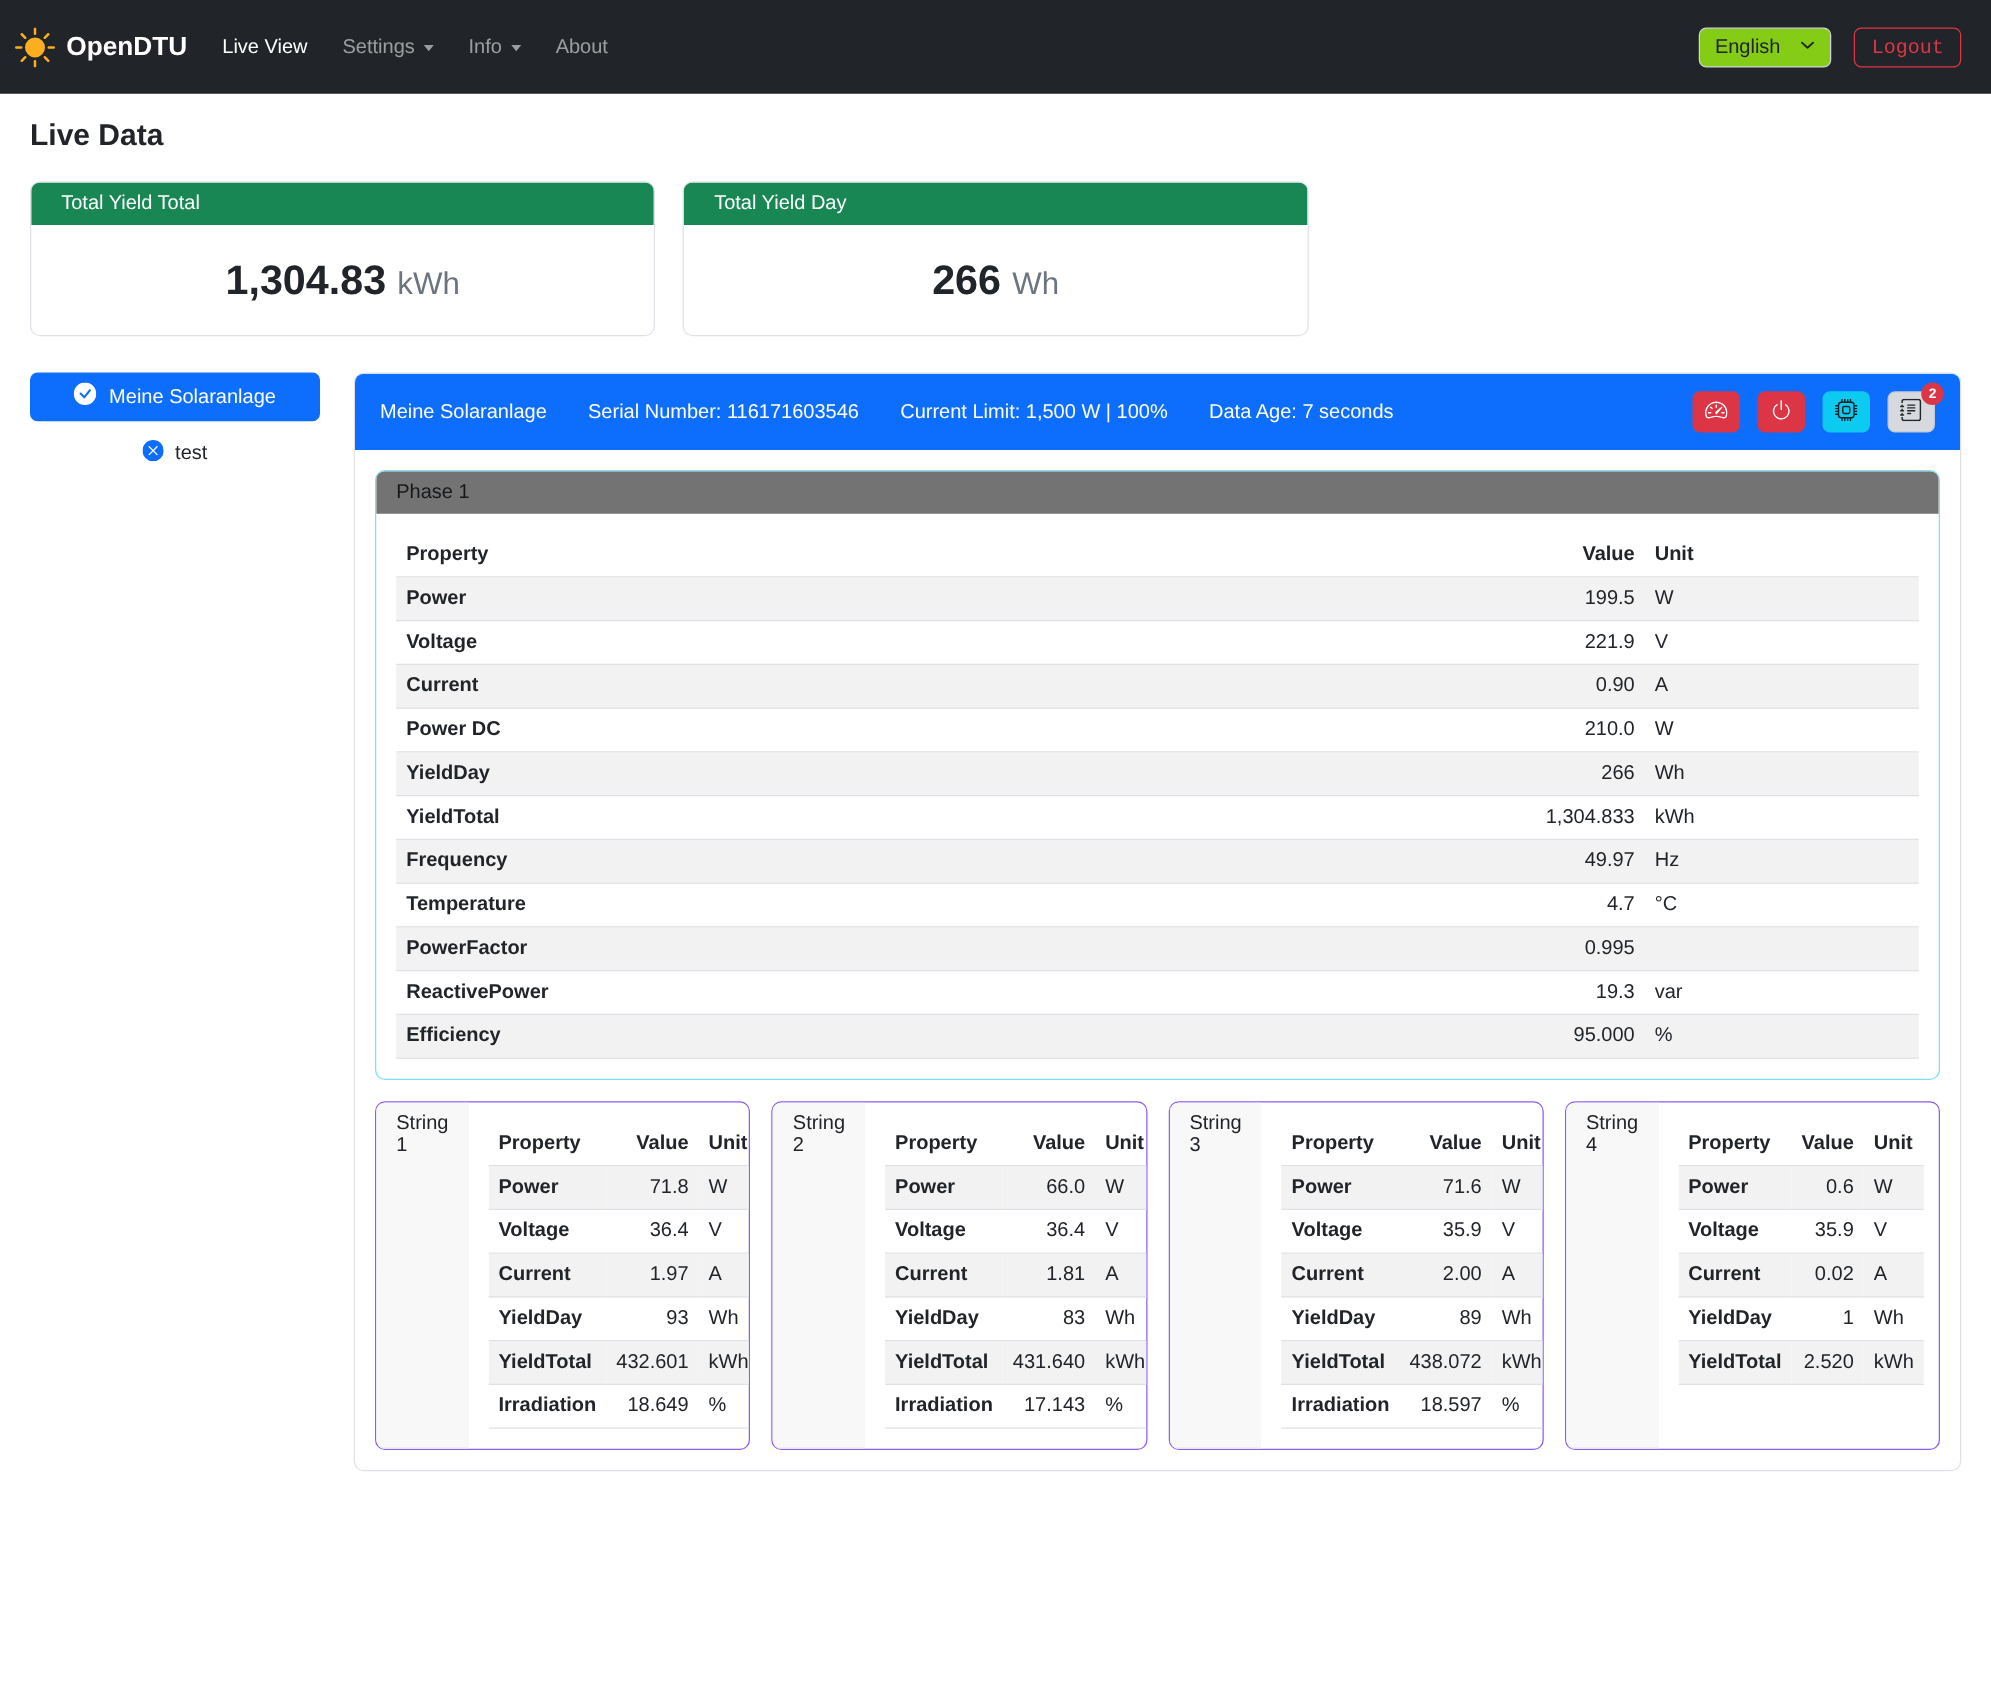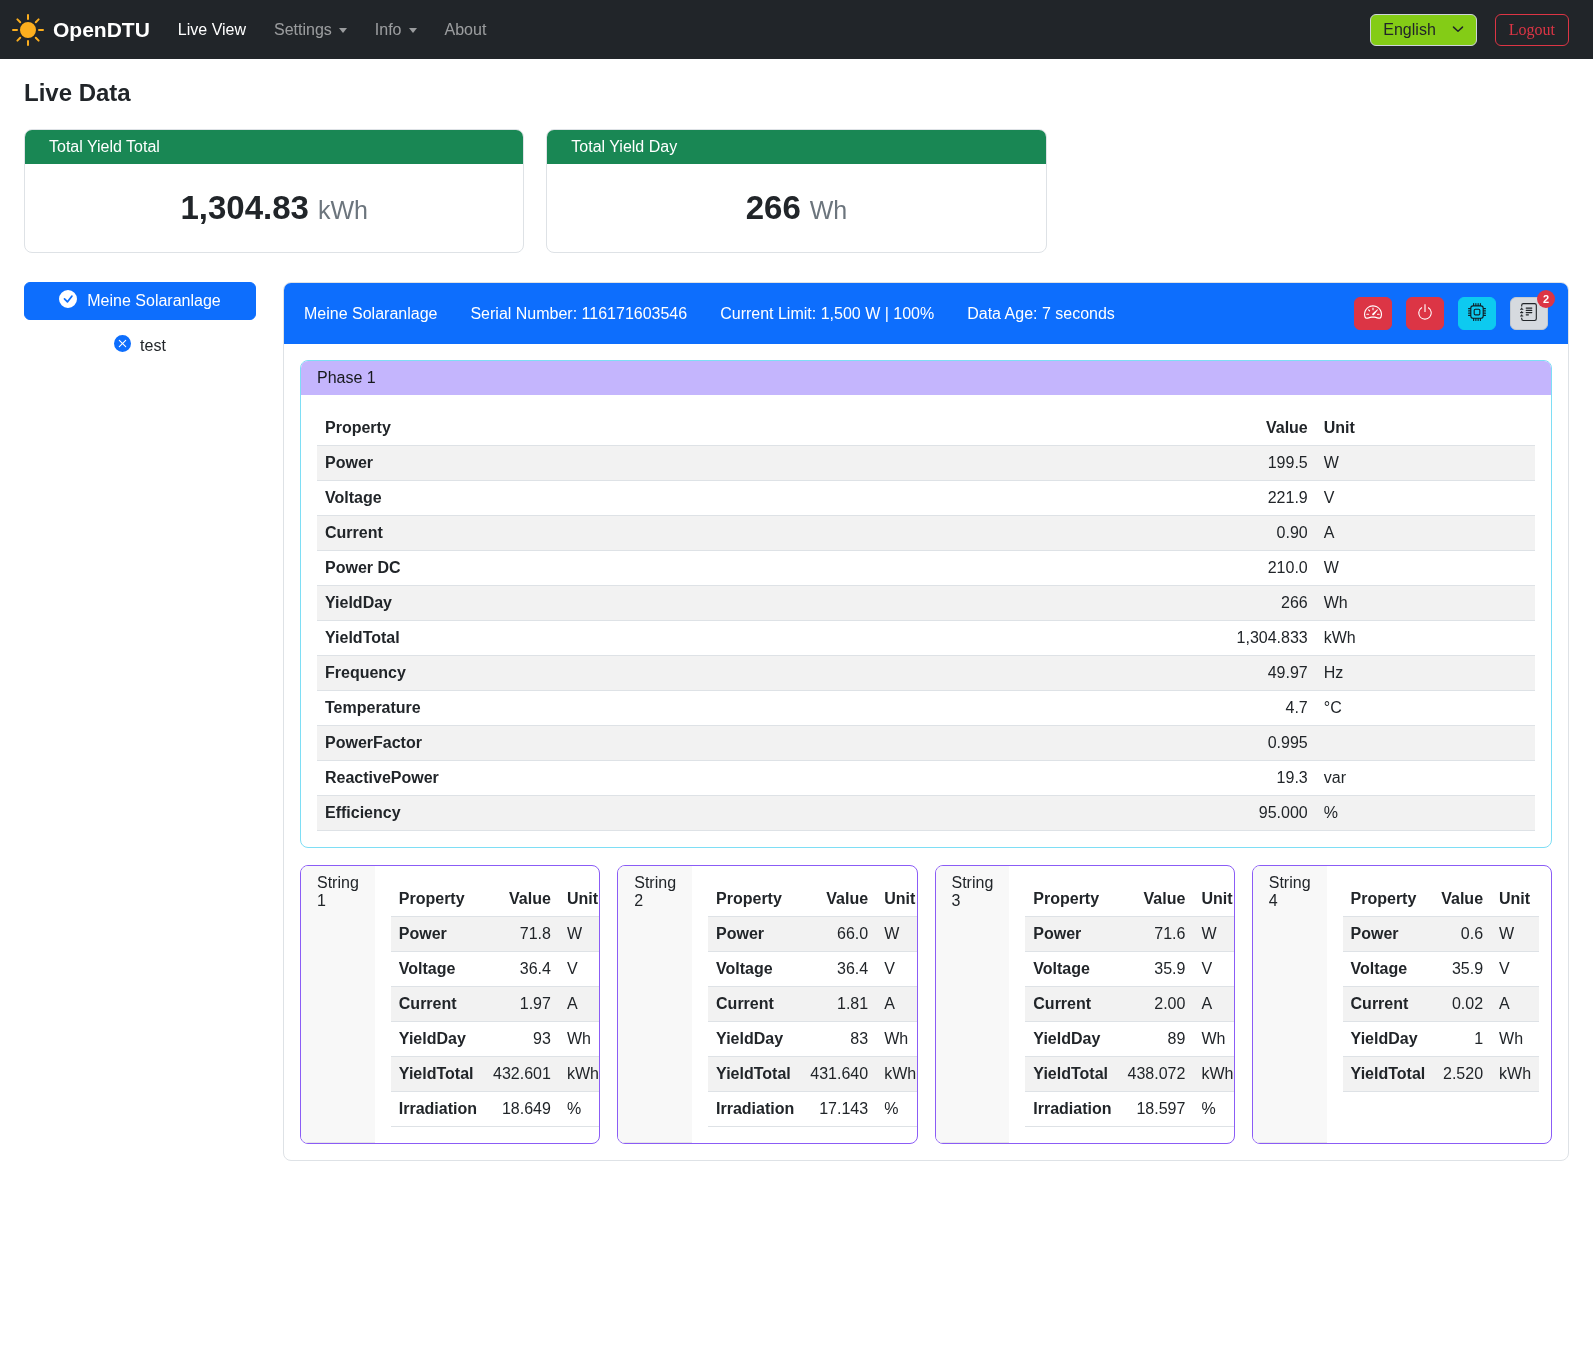--- a/index.html
+++ b/index.html
@@ -5,21 +5,21 @@
   * { box-sizing: border-box; margin: 0; padding: 0; }
   html,body { background:#fff; }
   body {
     font-family: "Liberation Sans", sans-serif;
     font-size: 16px;
     color: #212529;
     min-width: 1593px;
   }
   
   .navbar {
-    background:#212529; height:59px;
+    background:#212529; height:75px;
     display:flex; align-items:center;
     padding:0 24px 0 12px;
   }
   .brand { display:flex; align-items:center; gap:9px; color:#fff; font-weight:700; font-size:21px; cursor:pointer; }
   .brand svg { display:block; }
   .nav-links { display:flex; list-style:none; margin-left:14px; align-items:center; }
   .nav-link {
     color:rgba(255,255,255,.55); padding:8px 14px; cursor:pointer;
     display:inline-flex; align-items:center; gap:7px; text-decoration:none;
   }
@@ -30,21 +30,21 @@
     border-left:4px solid transparent; border-right:4px solid transparent;
     margin-top:2px;
   }
   .nav-right { margin-left:auto; display:flex; align-items:center; gap:18px; }
   .lang-select {
     background:#84cc16; color:#212529; border:1px solid #ced4da; border-radius:6px;
     padding:6px 12px; display:flex; align-items:center; gap:16px; cursor:pointer;
   }
   .logout-btn {
     background:transparent; color:#dc3545; border:1px solid #dc3545; border-radius:6px;
-    padding:6px 13px; font-size:16px; cursor:pointer; font-family:Liberation Serif, serif;
+    padding:6px 13px; font-size:16px; cursor:pointer; font-family:Liberation Mono, monospace;
   }
   
   main { padding: 16px 24px 26px; }
   h1.page-title { font-size:24px; font-weight:700; margin:4px 0 22px; }
   .summary-row { display:grid; grid-template-columns:repeat(3,1fr); gap:22px; margin-bottom:29px; }
   .card { border:1px solid #dee2e6; border-radius:8px; background:#fff; overflow:hidden; }
   .summary-card .head { background:#198754; color:#fff; padding:8px 24px; }
   .summary-card .body { padding:25px 16px; text-align:center; }
   .summary-value { font-size:33px; font-weight:700; }
   .summary-unit { font-size:25px; color:#6c757d; margin-left:9px; font-weight:400; }
@@ -76,21 +76,21 @@
   .action-btn.info     { background:#0dcaf0; border-color:#0dcaf0; }
   .action-btn.secondary{ background:#d6dadf; border-color:#c4c9cf; }
   .badge {
     position:absolute; top:-8px; right:-8px; background:#dc3545; color:#fff;
     font-size:11px; font-weight:700; border-radius:9px; min-width:18px; height:18px;
     line-height:18px; text-align:center; padding:0 5px;
   }
   .main-card-body { padding:16px; }
   
   .phase-card { border:1px solid #7edef5; border-radius:8px; overflow:hidden; margin-bottom:17px; }
-  .phase-card .head { background:#c4b5fd; color:#16191c; padding:8px 16px; }
+  .phase-card .head { background:#737373; color:#16191c; padding:8px 16px; }
   .phase-card .body { padding:16px; }
   
   table.data-table { width:100%; border-collapse:collapse; }
   .data-table th, .data-table td {
     padding:8px; text-align:left; font-size:16px; border-bottom:1px solid #dee2e6;
   }
   .data-table thead th { font-weight:700; }
   .data-table tbody th { font-weight:700; }
   .data-table tbody td { font-weight:400; }
   .data-table tbody tr:nth-child(odd) { background:#f2f2f2; }

